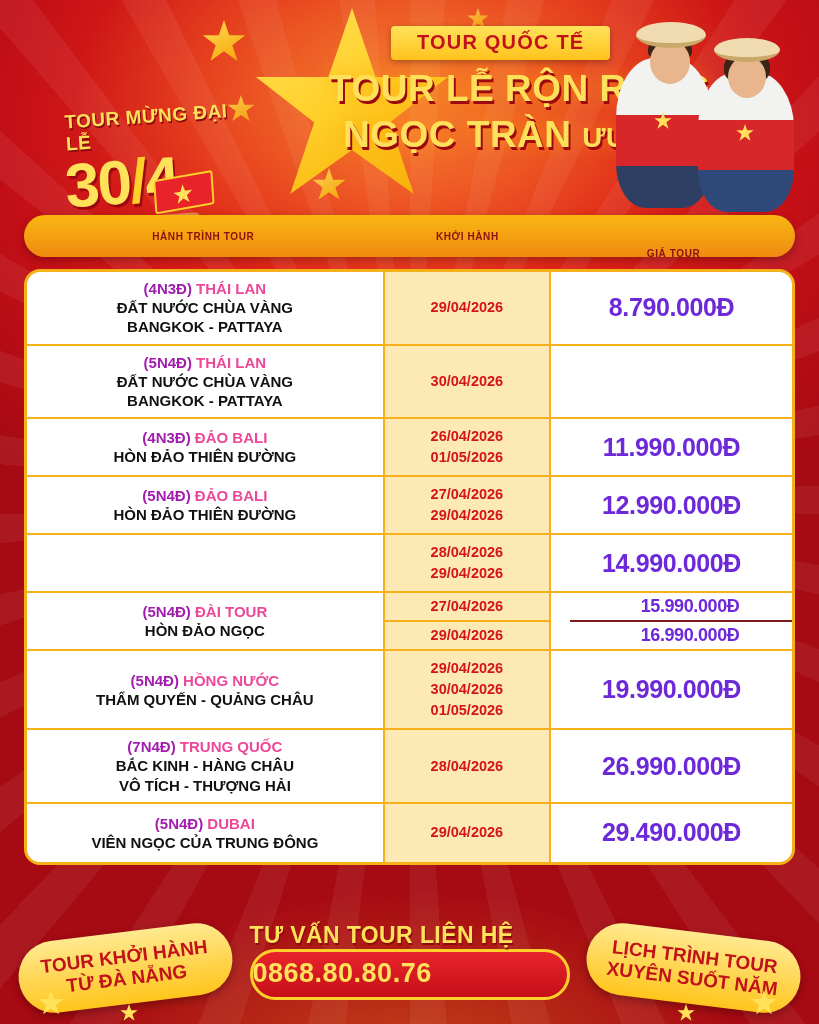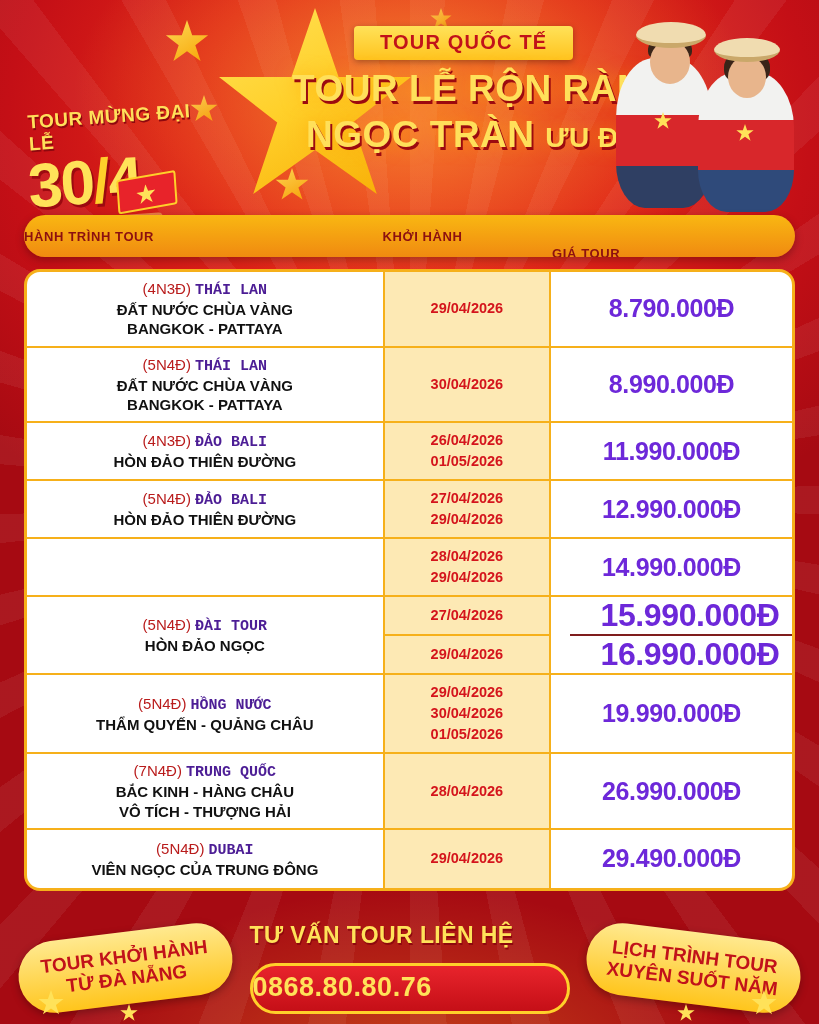--- a/index.html
+++ b/index.html
@@ -39,21 +39,21 @@
     background: radial-gradient(ellipse at center, rgba(255,200,60,.45), rgba(255,120,30,0) 68%);
     pointer-events: none;
   }
   .bot-glow {
     position: absolute; left: 0; right: 0; bottom: -60px; height: 280px;
     background: radial-gradient(ellipse 60% 100% at 50% 100%, rgba(255,170,40,.38), rgba(200,20,20,0) 70%);
     pointer-events: none;
   }
 
   
-  .header { position: relative; height: 215px; }
+  .header { position: relative; height: 215px; margin-left: 37px; }
 
   .big-star {
     position: absolute;
     left: 215px; top: 8px;
     width: 200px; height: 200px;
     background: linear-gradient(150deg, #ffe259 0%, #ffd02a 45%, #f7a800 100%);
     clip-path: polygon(50% 0%, 61.8% 34.5%, 98% 34.5%, 68.9% 57.3%, 80.9% 93%, 50% 71%, 19.1% 93%, 31.1% 57.3%, 2% 34.5%, 38.2% 34.5%);
     filter: drop-shadow(0 0 22px rgba(255,190,50,.75));
   }
   .small-star {
@@ -177,23 +177,23 @@
     background: linear-gradient(180deg,#f9b712,#f08a10);
     border-radius: 22px;
     height: 42px;
     align-items: center;
     box-shadow: 0 3px 8px rgba(0,0,0,.28);
     overflow: hidden;
   }
   .th {
     color: #8c1010;
     font-weight: bold;
-    font-size: 13px;
+    font-size: 10px;
     letter-spacing: .6px;
-    text-align: left;
+    text-align: center;
   }
   .col-1 { width: 46.5%; }
   .col-2 { width: 22%; }
   .col-3 { width: 31.5%; margin-top: 34px; }
 
   .tbody {
     margin-top: 12px;
     background: #fff;
     border-radius: 16px;
     border: 3px solid #f6b01a;
@@ -230,28 +230,28 @@
   .date-sub {
     width: 100%;
     flex: 1;
     display: flex; align-items: center; justify-content: center;
   }
   .date-sub + .date-sub { border-top: 2px solid #f6b01a; }
   .price-split { padding: 0; }
   .price-sub {
     width: 100%; flex: 1;
     display: flex; align-items: center; justify-content: center;
-    font-size: 32px;
+    font-size: 18px;
     margin-left: 37px;
   }
   .price-sub + .price-sub { border-top: 2px solid #7f1d1d; }
 
   .nm-line { font-size: 15px; color: #111; font-weight: bold; }
-  .nm-line .dur { font-weight: normal; color: #b91c1c; }
-  .nm-line .hl { color: #4c1d95; font-family: Liberation Mono, monospace; }
+  .nm-line .dur { font-weight: bold; color: #a21caf; }
+  .nm-line .hl { color: #ec4899; }
 
   
   .footer {
     position: absolute;
     left: 0; right: 0; bottom: 0;
     height: 112px;
   }
   .fbadge {
     position: absolute;
     width: 215px; height: 72px;
@@ -268,21 +268,21 @@
   .fcenter {
     position: absolute;
     left: 50%; top: 10px; width: 320px; margin-left: -160px;
     text-align: left;
   }
   .fc-title {
     color: #ffe259; font-weight: bold; font-size: 23px; letter-spacing: .4px;
     text-shadow: 1px 2px 0 #8e080e;
   }
   .fc-phone {
-    margin-top: 14px;
+    margin-top: 0;
     background: linear-gradient(180deg,#e8242c,#c50f17);
     border: 3px solid #ffd02a;
     border-radius: 26px;
     color: #ffe259;
     font-weight: bold;
     font-size: 27px;
     padding: 6px 0 8px;
     letter-spacing: .5px;
   }
   .f-star { position: absolute; width: 26px; height: 26px; background: #ffe259;
@@ -361,23 +361,20 @@
         </div>
         <div class="row">
           <div class="cell c-name">
             <div class="nm-line"><span class="dur">(5N4Đ) </span><span class="hl">THÁI LAN</span></div>
             <div class="nm-line">ĐẤT NƯỚC CHÙA VÀNG</div>
             <div class="nm-line">BANGKOK - PATTAYA</div>
           </div>
           <div class="cell c-date">
             <div>30/04/2026</div>
           </div>
-          <div class="cell c-price">
-            <div>8.990.000Đ</div>
-          </div>
         </div>
         <div class="row">
           <div class="cell c-name">
             <div class="nm-line"><span class="dur">(4N3Đ) </span><span class="hl">ĐẢO BALI</span></div>
             <div class="nm-line">HÒN ĐẢO THIÊN ĐƯỜNG</div>
           </div>
           <div class="cell c-date">
             <div>26/04/2026</div>
             <div>01/05/2026</div>
           </div>

